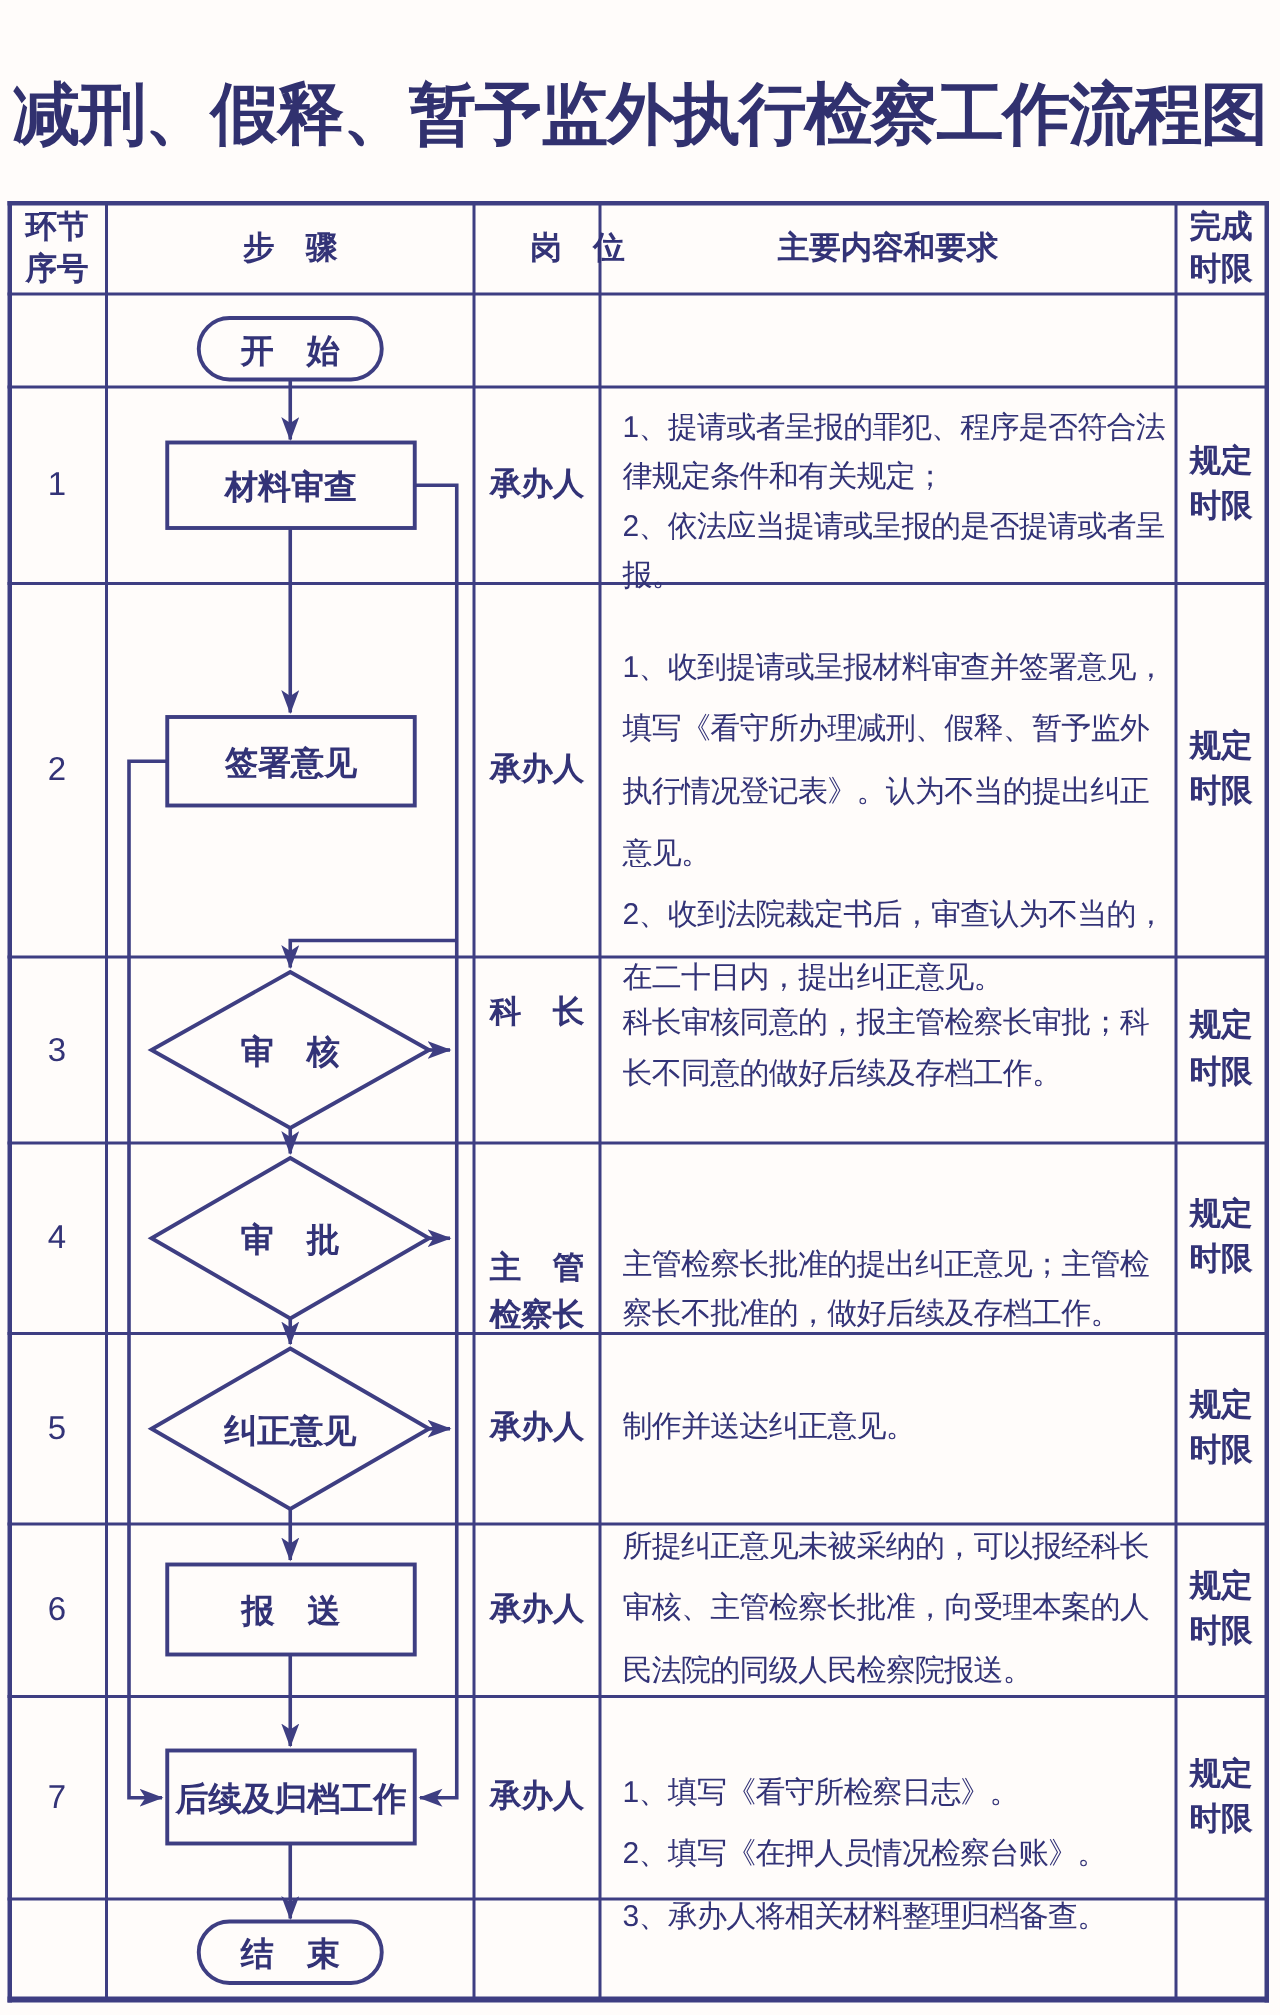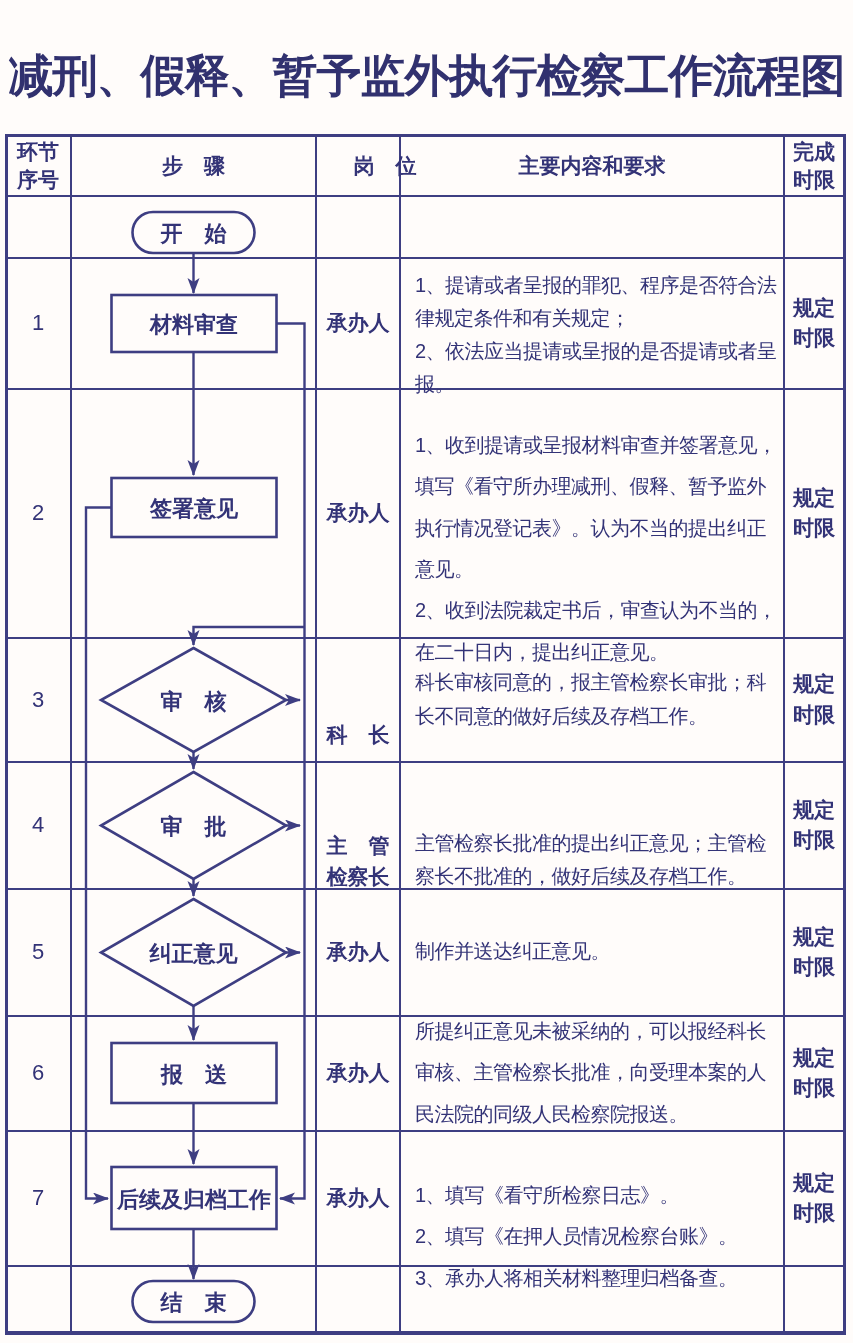--- a/index.html
+++ b/index.html
@@ -13,21 +13,21 @@
     font-size:45px;font-weight:700;letter-spacing:-1px;
     text-align:center;color:#31316f;white-space:nowrap;
   }
   .vline,.hline{position:absolute;background:#3e3e82;}
   .cell{
     position:absolute;display:flex;align-items:center;justify-content:center;
     text-align:center;white-space:pre-line;color:#333377;
   }
   .hd{font-size:21px;font-weight:700;line-height:1.3;}
   .seq{font-size:22px;font-weight:500;}
-  .pos{font-size:21px;font-weight:600;line-height:1.5;}
+  .pos{font-size:21px;font-weight:600;line-height:1.5;font-family:Liberation Serif, serif;}
   .deadline{font-size:21px;font-weight:600;line-height:1.45;}
   .content{
     justify-content:flex-start;text-align:left;
     font-size:20px;font-weight:500;letter-spacing:-0.5px;line-height:1.66;
     padding-left:14px;padding-right:2px;box-sizing:border-box;
   }
   .lh-xl{line-height:2.07;}
   svg.flow{position:absolute;left:0;top:0;pointer-events:none;}
   svg.flow .shape{fill:#fffcfa;stroke:#3e3e82;stroke-width:2.6;}
   svg.flow .conn{fill:none;stroke:#3e3e82;stroke-width:2.4;}
@@ -79,21 +79,21 @@
 时限</div>
 
 <div class="cell seq" style="left:6px;top:389px;width:64px;height:248px;">2</div>
 <div class="cell pos" style="left:317px;top:389px;width:82px;height:248px;">承办人</div>
 <div class="cell content lh-xl" style="left:401px;top:389px;width:382px;height:248px;margin-top:36px;">1、收到提请或呈报材料审查并签署意见，填写《看守所办理减刑、假释、暂予监外执行情况登记表》。认为不当的提出纠正意见。
 2、收到法院裁定书后，审查认为不当的，在二十日内，提出纠正意见。</div>
 <div class="cell deadline" style="left:785px;top:389px;width:58px;height:248px;">规定
 时限</div>
 
 <div class="cell seq" style="left:6px;top:638px;width:64px;height:123px;">3</div>
-<div class="cell pos" style="left:317px;top:670px;width:82px;height:130px;">科　长</div>
+<div class="cell pos" style="left:317px;top:610px;width:82px;height:130px;">科　长</div>
 <div class="cell content" style="left:401px;top:638px;width:382px;height:123px;">科长审核同意的，报主管检察长审批；科长不同意的做好后续及存档工作。</div>
 <div class="cell deadline" style="left:785px;top:638px;width:58px;height:123px;">规定
 时限</div>
 
 <div class="cell seq" style="left:6px;top:762px;width:64px;height:126px;">4</div>
 <div class="cell pos" style="left:317px;top:798px;width:82px;height:126px;">主　管
 检察长</div>
 <div class="cell content" style="left:401px;top:762px;width:382px;height:126px;margin-top:35px;">主管检察长批准的提出纠正意见；主管检察长不批准的，做好后续及存档工作。</div>
 <div class="cell deadline" style="left:785px;top:762px;width:58px;height:126px;">规定
 时限</div>

